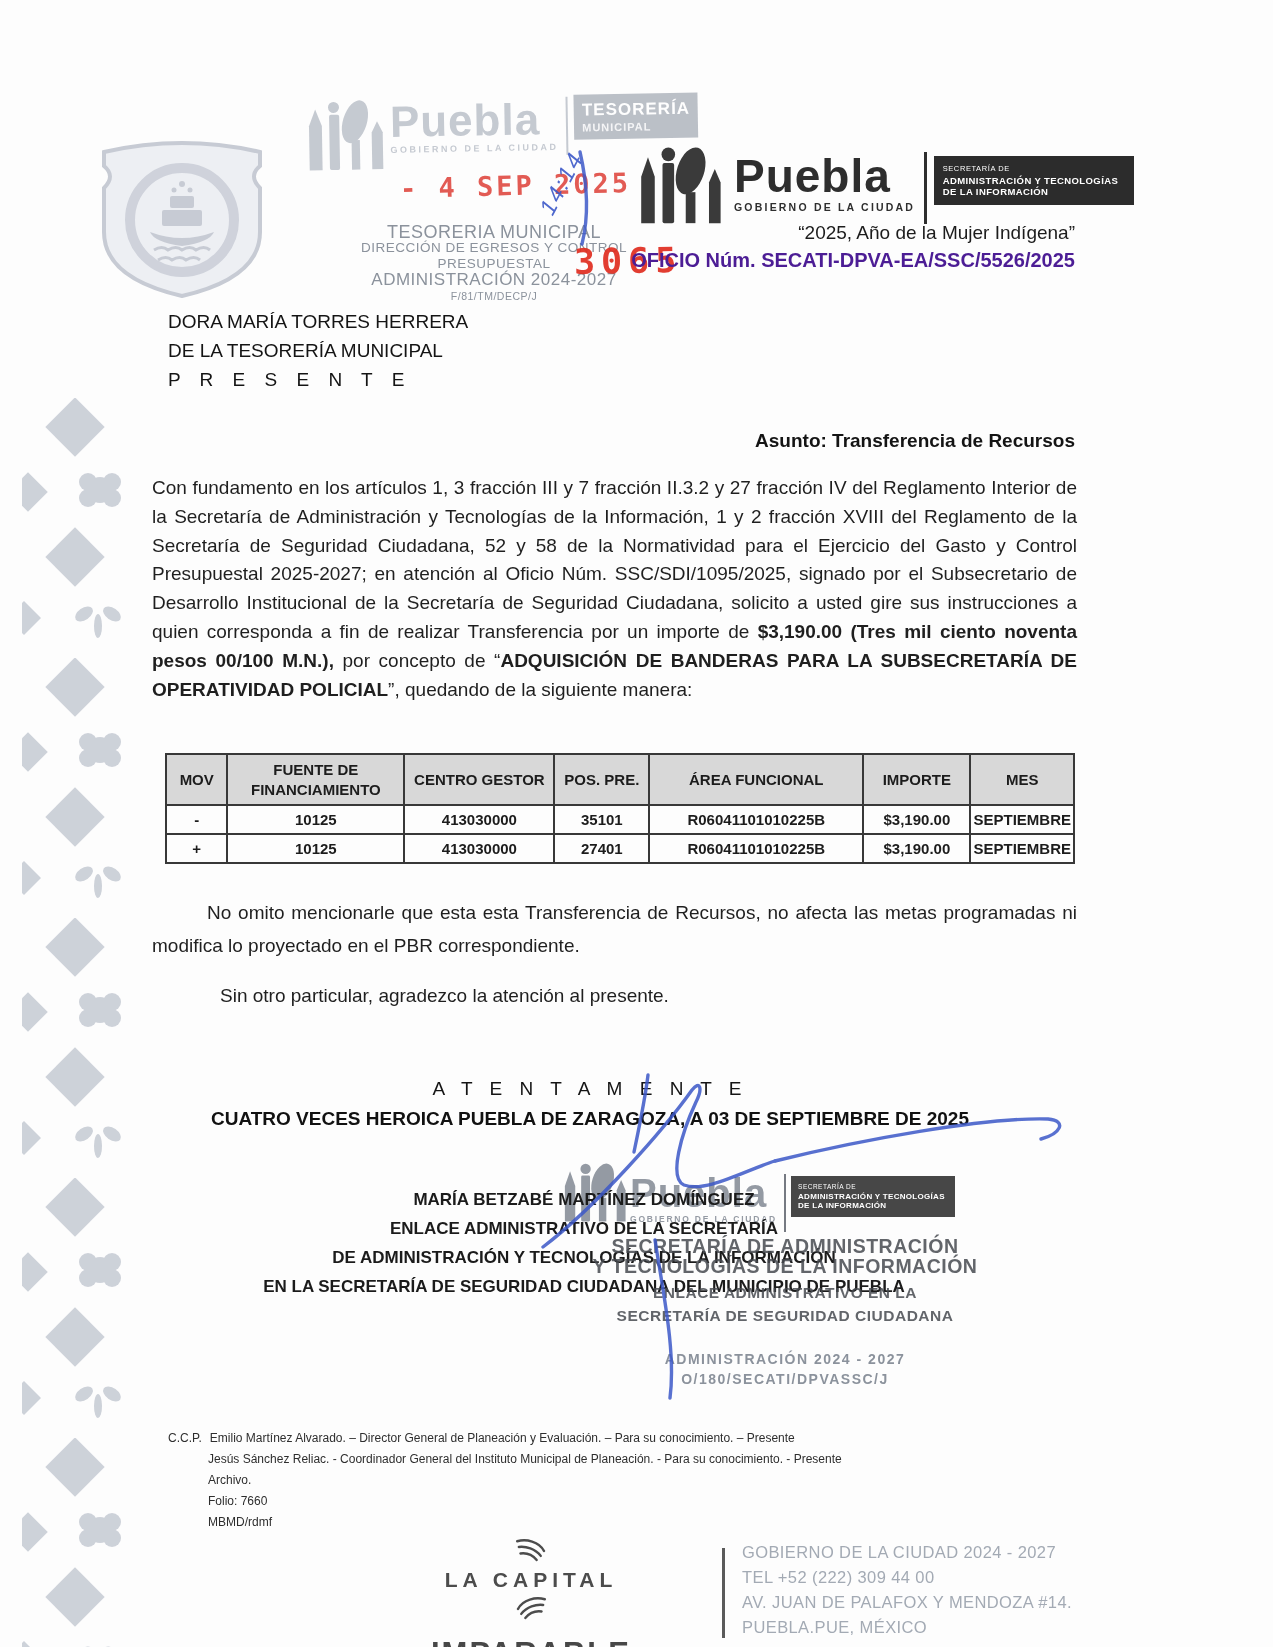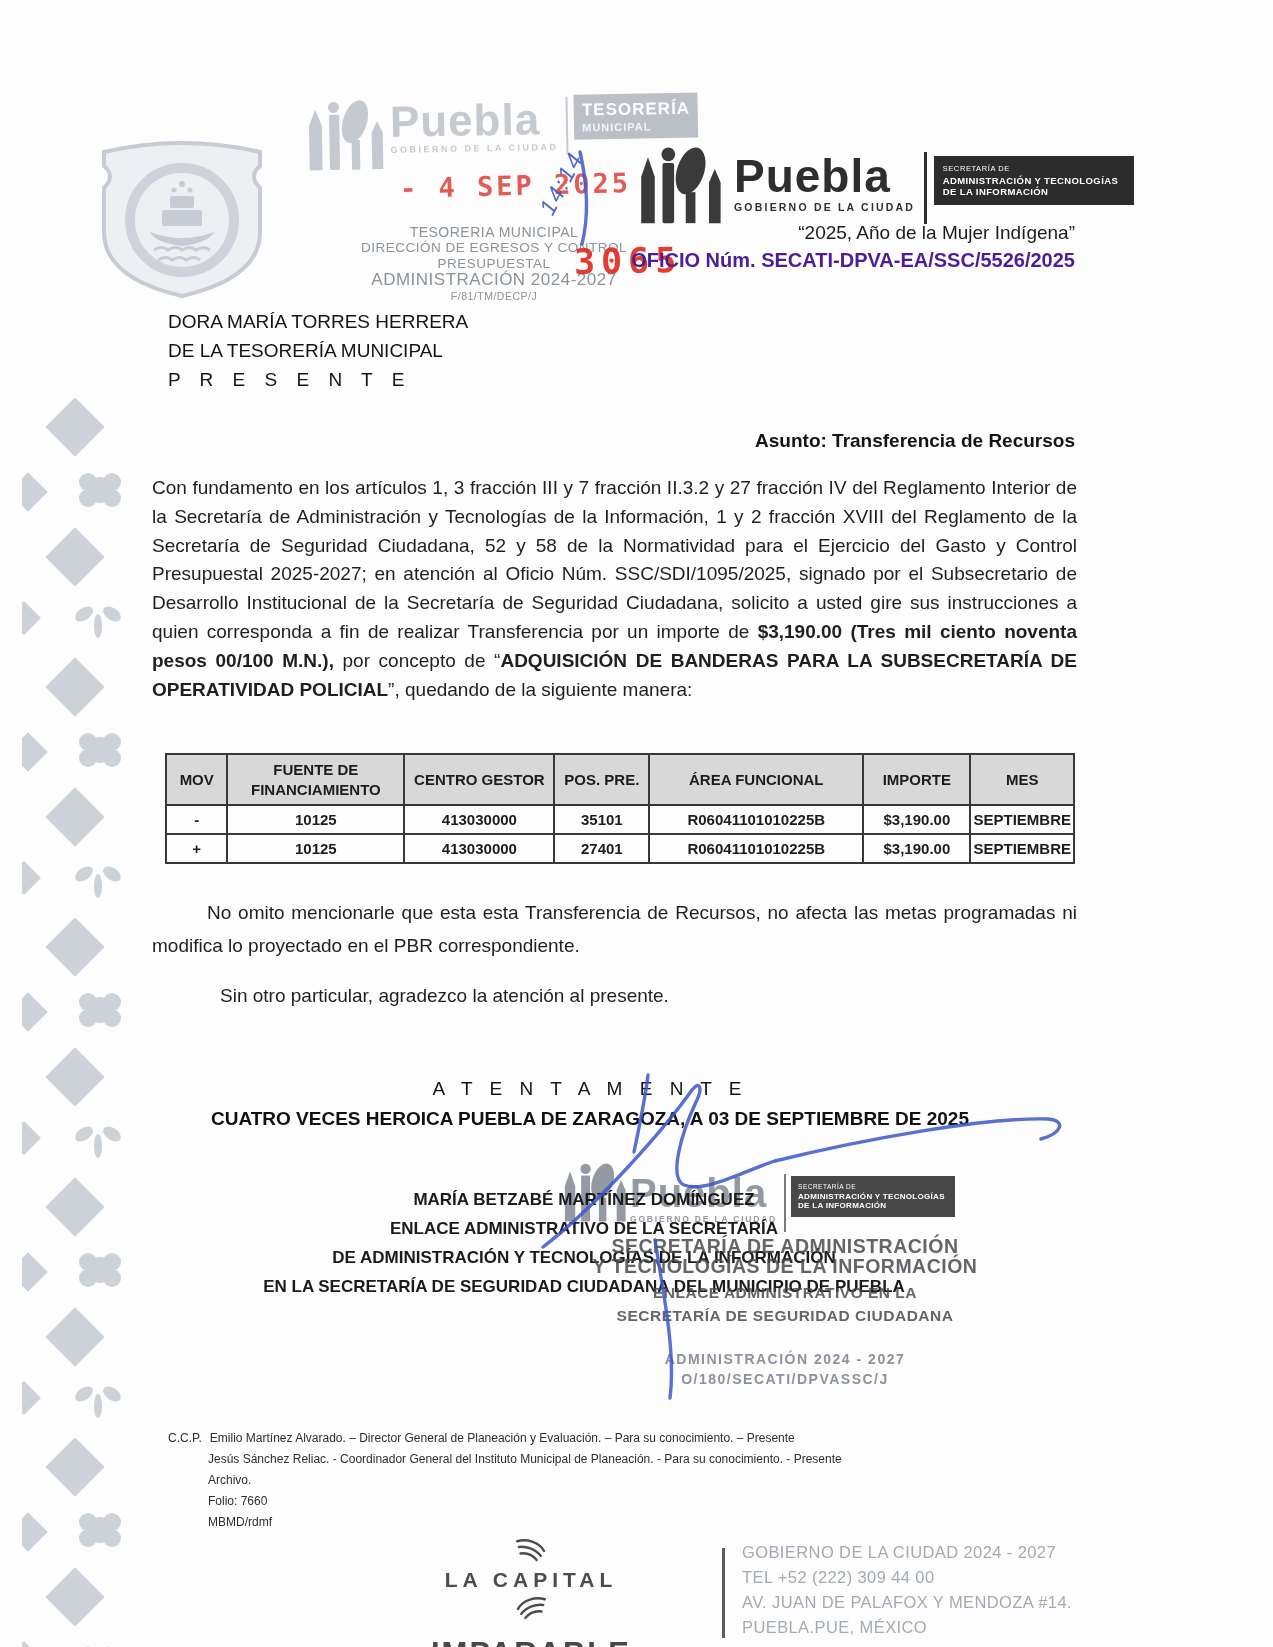--- a/index.html
+++ b/index.html
@@ -15,21 +15,21 @@
   .faded-bar{width:2px;height:58px;background:#b3b9c3;margin:14px 6px 0 8px;}
   .faded-box{background:#a6acb6;color:#fff;padding:6px 8px;margin-top:12px;}
   .faded-box .l1{font-size:17px;font-weight:bold;letter-spacing:1px;}
   .faded-box .l2{font-size:11px;font-weight:bold;letter-spacing:1px;margin-top:1px;opacity:.85;}
 
   .date-stamp{left:400px;top:170px;font-family:"DejaVu Sans Mono",monospace;font-weight:bold;
               font-size:27px;letter-spacing:3px;color:#e04a42;transform:rotate(-1.5deg);opacity:.9;}
   .pen-time{left:528px;top:170px;color:#3c58c8;font-size:23px;font-style:italic;
             transform:rotate(-62deg);letter-spacing:2px;opacity:.9;}
   .received-stamp{left:326px;top:224px;width:336px;text-align:center;color:#8b929c;line-height:16px;}
-  .received-stamp .r1{font-size:14px;letter-spacing:.5px;}
+  .received-stamp .r1{font-size:18px;letter-spacing:.5px;}
   .received-stamp .r2,.received-stamp .r3{font-size:13.5px;letter-spacing:.5px;}
   .received-stamp .r4{font-size:17px;letter-spacing:.5px;}
   .received-stamp .r5{font-size:10.5px;letter-spacing:.5px;}
   .folio-stamp{left:574px;top:241px;font-family:"DejaVu Sans Mono",monospace;font-weight:bold;
                font-size:35px;letter-spacing:6px;color:#e02d20;transform:rotate(-1deg);opacity:.92;}
 
   
   .logo-row{left:622px;top:136px;display:flex;align-items:flex-start;}
   .logo-brand{font-weight:bold;font-size:46px;letter-spacing:1px;color:#2e2e2e;line-height:44px;margin-top:18px;}
   .logo-sub{font-size:10.5px;font-weight:bold;letter-spacing:2.2px;color:#2e2e2e;margin-top:3px;}

